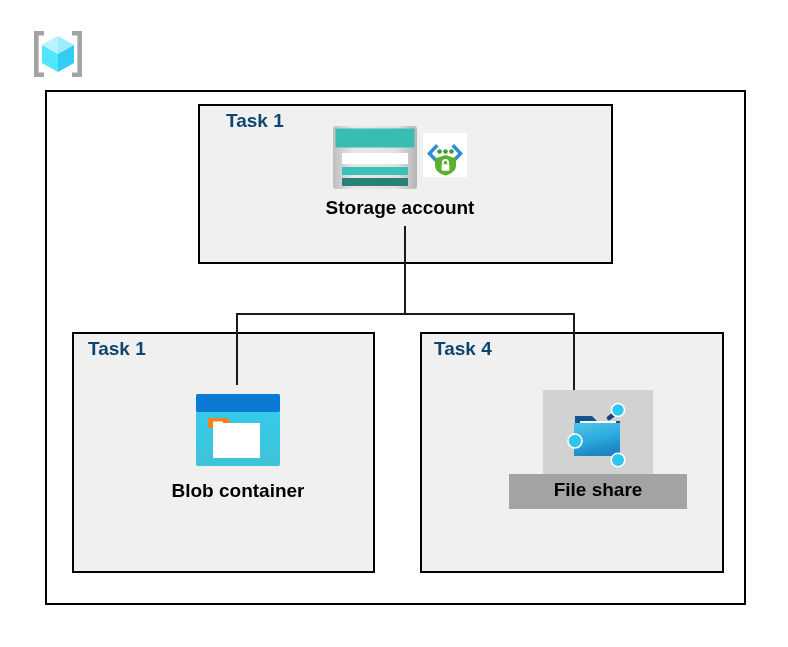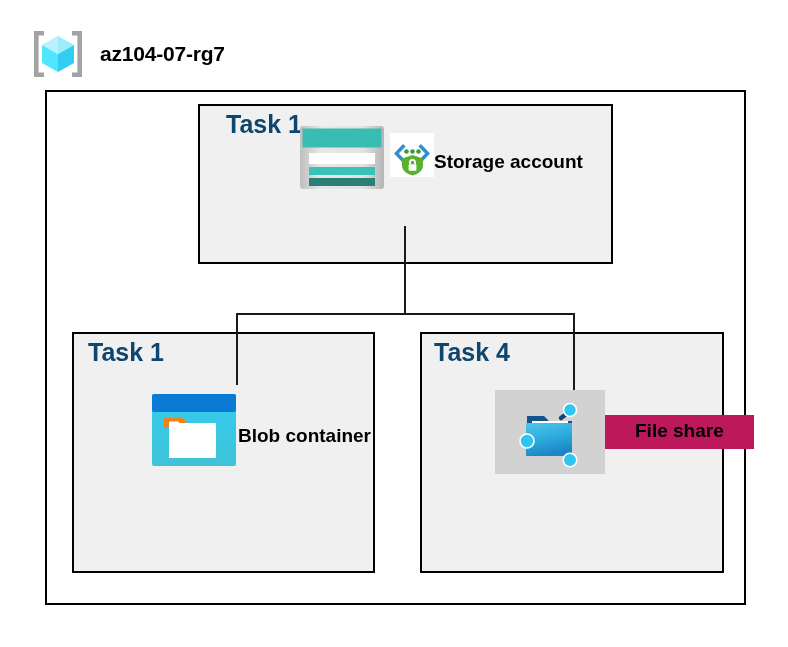--- a/index.html
+++ b/index.html
@@ -58,42 +58,42 @@
     border: 2px solid #000000;
     background: #f0f0f0;
     box-sizing: border-box;
   }
   #task1-box { left: 198px; top: 104px; width: 415px; height: 160px; }
   #task2-box { left: 72px;  top: 332px; width: 303px; height: 241px; }
   #task3-box { left: 420px; top: 332px; width: 304px; height: 241px; }
 
   .task-label {
     position: absolute;
-    font-size: 25px;
+    font-size: 19px;
     font-weight: bold;
     color: #0f4670;
     white-space: nowrap;
   }
   #task1-label { left: 226px; top: 110px; }
   #task2-label { left: 88px;  top: 338px; }
   #task3-label { left: 434px; top: 338px; }
 
   
   .connector {
     position: absolute;
     background: #1a1a1a;
   }
   .conn-v  { width: 2px; }
   .conn-h  { height: 2px; }
 
   
   .node {
     position: absolute;
     display: flex;
-    flex-direction: row;
+    flex-direction: column;
     align-items: center;
   }
   .node-caption {
     font-size: 19px;
     font-weight: bold;
     color: #000000;
     white-space: nowrap;
     line-height: 1.1;
   }
 
@@ -115,21 +115,21 @@
   
   #node-fileshare { left: 495px; top: 390px; width: 206px; }
   .fs-icon-wrap {
     background: #d2d2d2;
     padding: 6px 18px 4px 18px;
     display: flex;
     justify-content: center;
   }
   .icon-fileshare { width: 74px; height: 74px; display: block; }
   .fs-caption-wrap {
-    background: #be185d;
+    background: #a3a3a3;
     padding: 6px 30px 8px 30px;
     display: flex;
     justify-content: center;
     width: 118px;
   }
 </style>
 </head>
 <body>
 
 <div id="canvas">
@@ -144,21 +144,20 @@
 
         <path d="M28 8 L44 17 L28 26 L12 17 Z" fill="#9cecfb"></path>
 
         <path d="M12 17 L28 26 L28 44 L12 35 Z" fill="#50e6ff"></path>
 
         <path d="M44 17 L44 35 L28 44 L28 26 Z" fill="#32cdf0"></path>
 
         <path d="M28 8 L28 26 L12 17 Z" fill="#b9f2fc"></path>
       </svg>
     </span>
-    <span class="rg-title">az104-07-rg7</span>
   </div>
 
   <div class="rg-box"></div>
 
   <div class="task-box" id="task1-box"></div>
   <div class="task-box" id="task2-box"></div>
   <div class="task-box" id="task3-box"></div>
 
   <div class="task-label" id="task1-label">Task 1</div>
   <div class="task-label" id="task2-label">Task 1</div>

